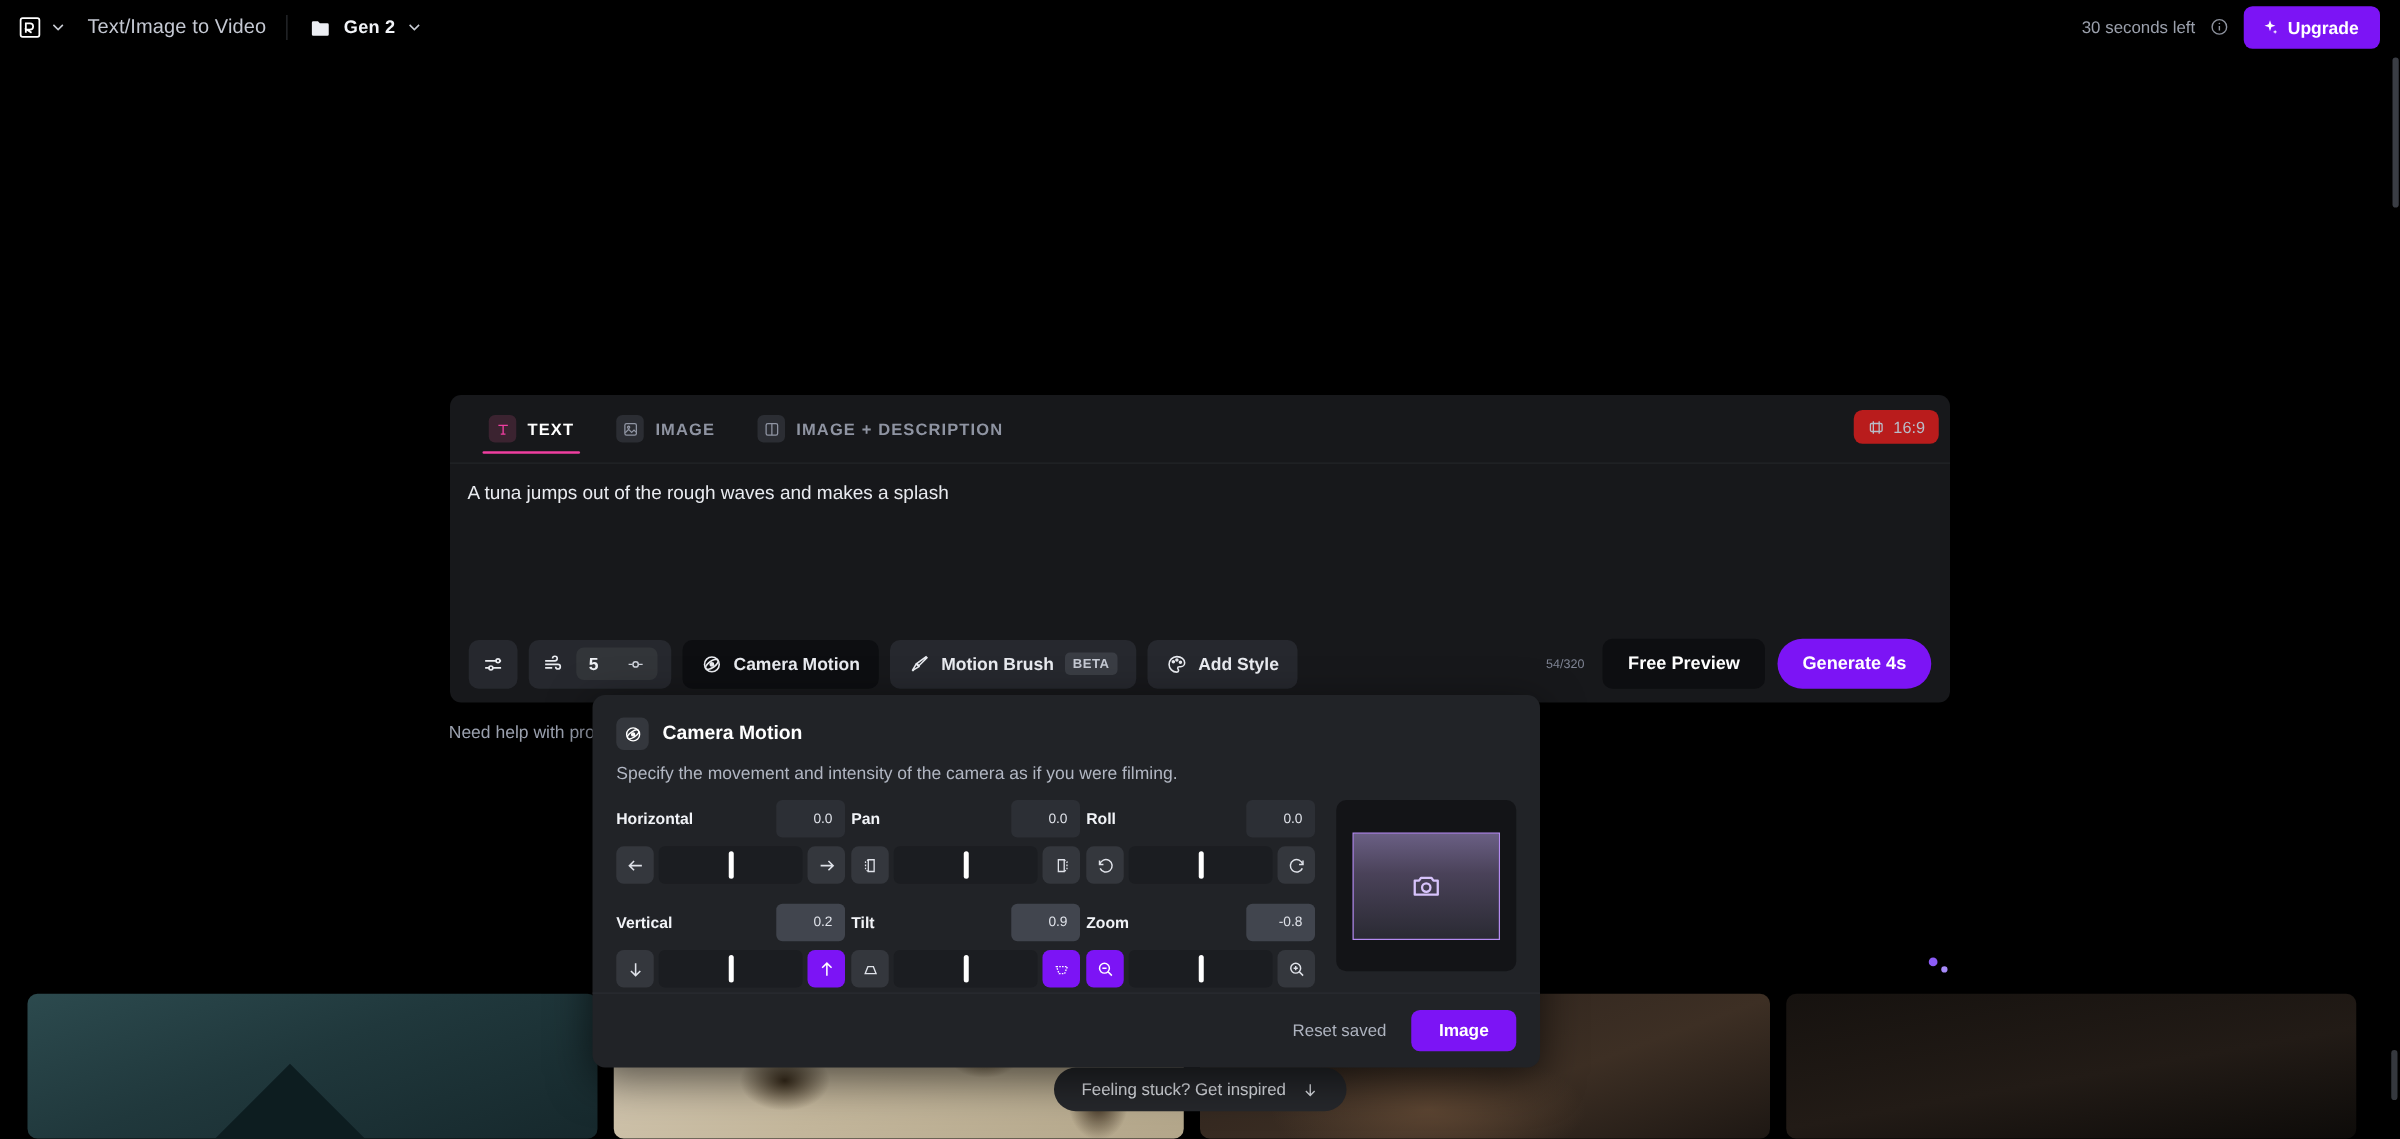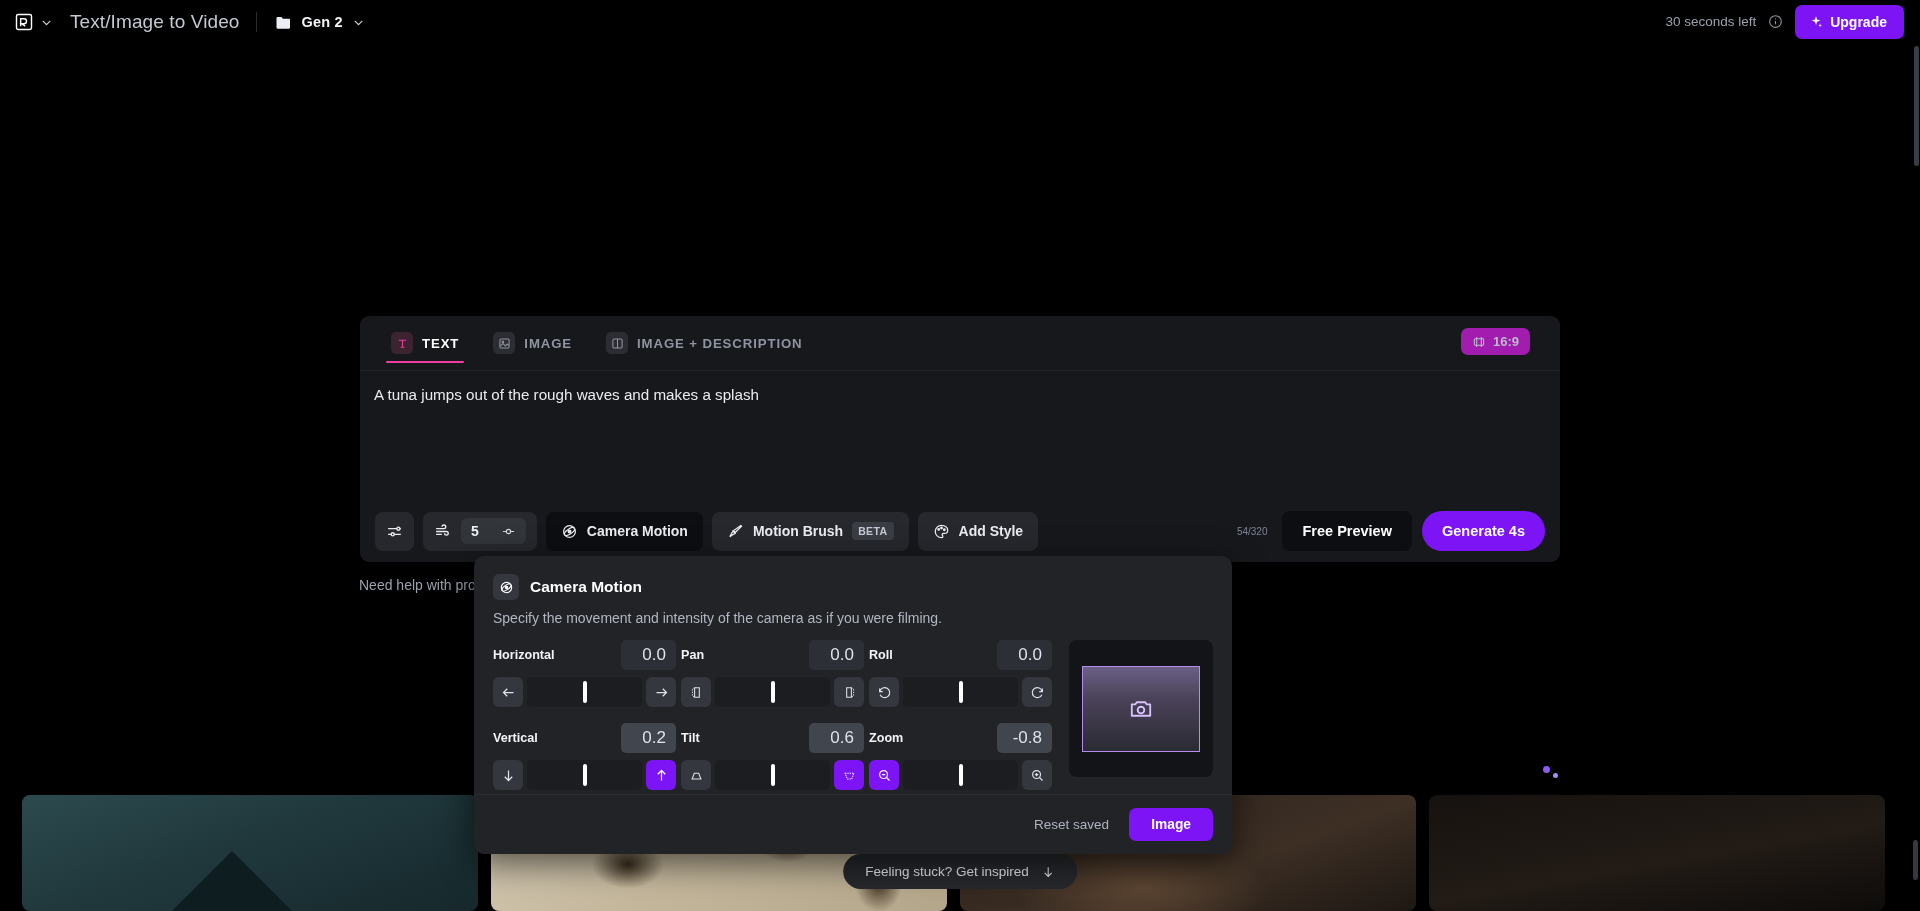--- a/index.html
+++ b/index.html
@@ -15,21 +15,21 @@
   .topbar {
     position: absolute; left: 0; top: 0; width: 1920px; height: 43px;
     background: #000; display: flex; align-items: center; z-index: 40;
   }
   .tb-logo { display:flex; align-items:center; margin-left: 14px; gap: 6px; }
   .logo-mark {
     width: 20px; height: 20px; color: #fff;
   }
   .chev { width: 13px; height: 13px; color: #c9ccd4; }
   .tb-proj {
-    margin-left: 17px; font-size: 19px; color: #c4c8d2; letter-spacing: .1px;
+    margin-left: 17px; font-size: 16px; color: #c4c8d2; letter-spacing: .1px;
   }
   .tb-divider { width:1px; height:20px; background:#2a2c31; margin-left: 16px; }
   .tb-folder { display:flex; align-items:center; gap:9px; margin-left: 18px; }
   .folder-ic { width:18px; height:15px; color:#eceef3; }
   .tb-gen { font-size:14.5px; font-weight:700; color:#f2f4f8; letter-spacing:.2px; }
   .tb-right { margin-left:auto; display:flex; align-items:center; gap:12px; padding-right:16px; }
   .secs { font-size:13.5px; color:#9ba0ac; }
   .info-ic { width:15px; height:15px; color:#8d929e; }
   .upgrade-btn {
     display:flex; align-items:center; gap:7px;
@@ -57,22 +57,22 @@
   .tab .tlabel { font-size:13.2px; letter-spacing:.9px; color:#8f94a2; font-weight:600; }
   .tab.active .tlabel { color:#fff; }
   .tab.active:after {
     content:""; position:absolute; left:12px; right:12px; bottom:0; height:2px;
     background:#ef3ea0; border-radius:2px;
   }
   .tabicon { width:22px; height:22px; border-radius:5px; background:#2b2d33;
              display:flex; align-items:center; justify-content:center; color:#8f94a2; }
   .tab.active .tabicon { background:#3b2330; color:#ef3ea0; }
   .ratio-badge {
-    position:absolute; right:30px; top:12px; display:flex; align-items:center; gap:7px;
-    background:#a21caf; border-radius:7px; padding:6px 11px; cursor:pointer;font-weight:bold;
+    position:absolute; right:9px; top:12px; display:flex; align-items:center; gap:7px;
+    background:#b91c1c; border-radius:7px; padding:6px 11px; cursor:pointer;
   }
   .ratio-badge .rtxt { font-size:13px; color:#b9bdc8; }
   .ratio-ic { width:14px; height:14px; color:#b9bdc8; }
 
   .prompttext {
     position:absolute; left:14px; top:68px; right:20px;
     font-size:15.2px; color:#e9ebf0; line-height:1.45;
   }
   .dots { position:absolute; right:17px; top:450px; }
   .dot-a { position:absolute; width:7px;height:7px;border-radius:50%;background:#8b5cf6; left:0; top:0;}
@@ -138,21 +138,21 @@
   .cm-body { display:flex; padding:14px 19px 0 19px; }
   .cm-grid { width:565px; }
   .axisrow { display:flex; }
   .axisgroup { width:188px; }
   .axis-lbl-row { display:flex; align-items:center; height:30px; }
   .axis-name { font-size:12.6px; font-weight:700; color:#f1f3f7; }
   .axis-val {
     margin-left:auto; margin-right:5px; min-width:55px; height:30px;
     background:#2c2f35; border-radius:5px; display:flex; align-items:center;
     justify-content:flex-end; padding:0 10px;
-    font-size:17px; color:#dfe2e9; cursor:text;
+    font-size:11px; color:#dfe2e9; cursor:text;
   }
   .axis-val.highlight { background:#41454e; }
   .ctlrow { display:flex; align-items:center; gap:4px; margin-top:7px; margin-right:5px; }
   .sqbtn {
     width:30px;height:30px;border-radius:6px;background:#34373d;
     display:flex;align-items:center;justify-content:center;color:#dfe2e9;
     cursor:pointer; flex:0 0 30px;
   }
   .sqbtn.on { background:#7c14f5; color:#fff; }
   .sqbtn .ic { width:15px;height:15px; display:block; }
@@ -529,21 +529,21 @@
               <span class="ic"><svg viewBox="0 0 24 24" fill="none" stroke="currentColor" stroke-width="2">
                     <path d="M12 20V4M6 10l6-6 6 6"></path>
                   </svg></span>
             </span>
           </div>
         </div>
 
         <div class="axisgroup">
           <div class="axis-lbl-row">
             <span class="axis-name">Tilt</span>
-            <span class="axis-val highlight">0.6</span>
+            <span class="axis-val highlight">0.9</span>
           </div>
           <div class="ctlrow">
             <span class="sqbtn">
               <span class="ic"><svg viewBox="0 0 24 24" fill="none" stroke="currentColor" stroke-width="1.7">
                     <path d="M5 17.5h14l-3.5-9h-7z"></path>
                   </svg></span>
             </span>
             <span class="track">
                 <span class="thumb" style="left:50%"></span>
               </span>

